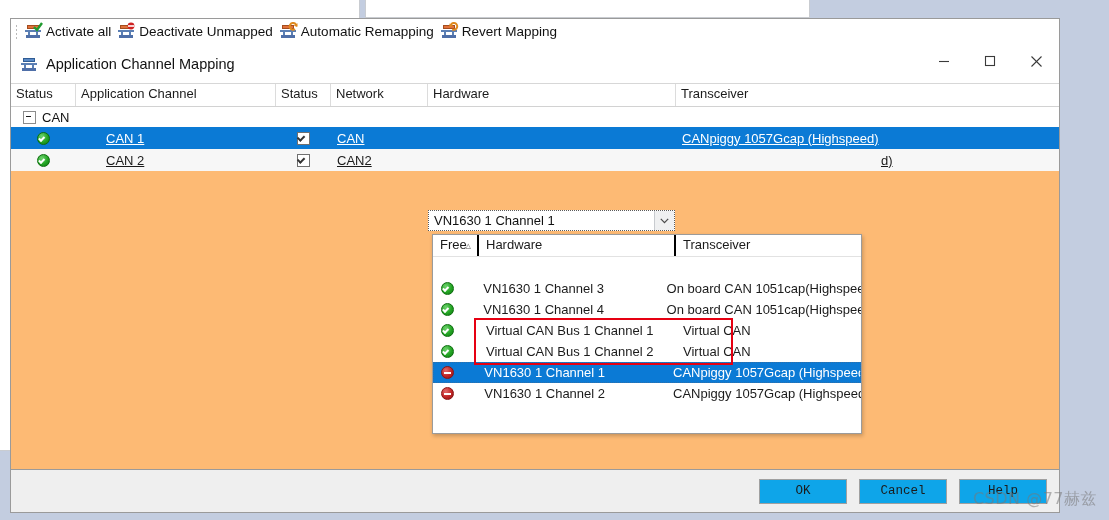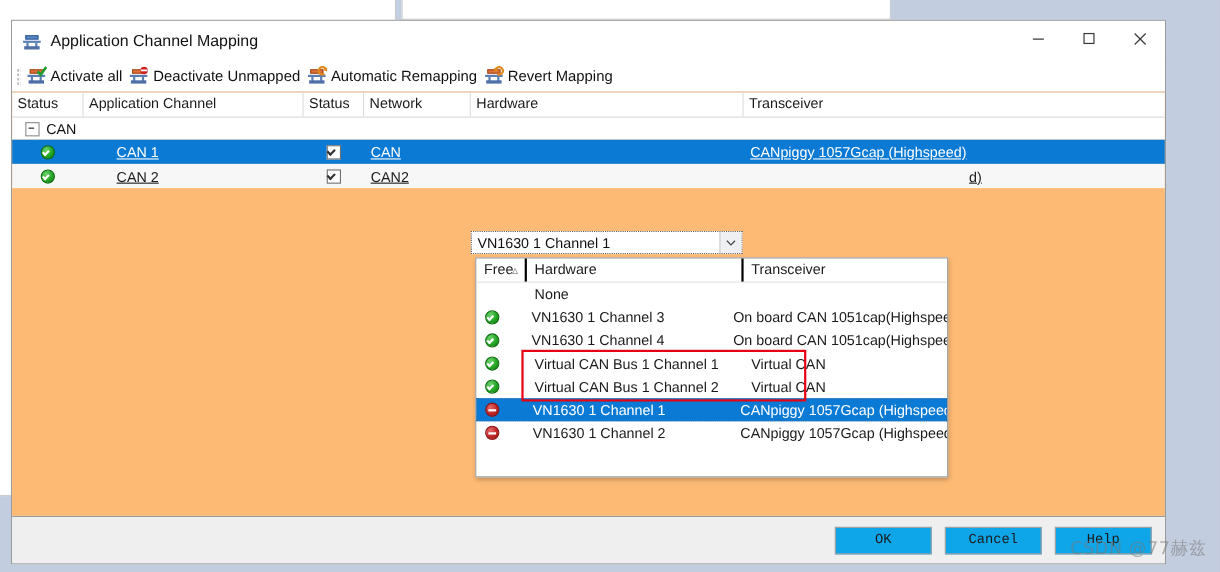--- a/index.html
+++ b/index.html
@@ -213,49 +213,20 @@
   <div class="bg-win" id="bgwin-left">
     
   </div>
 
   <div class="bg-win" id="bgwin-right">
     
   </div>
 
   <div id="dialog">
 
-    <div id="titlebar">
-      <div class="map-ico blue" id="title-icon">
-        <span class="top"></span>
-          <span class="mid"></span>
-        <span class="st1"></span>
-          <span class="st2"></span>
-          <span class="bot"></span>
-      </div>
-      <div id="title-text">Application Channel Mapping</div>
-      <div id="caption-group">
-        <div class="cap-btn">
-          <svg width="12" height="12" viewBox="0 0 12 12">
-              <line x1="1" y1="6.5" x2="11" y2="6.5" stroke="#3a3a3a" stroke-width="1.1"></line>
-            </svg>
-        </div>
-        <div class="cap-btn">
-          <svg width="12" height="12" viewBox="0 0 12 12">
-              <rect x="1.5" y="1.5" width="9" height="9" fill="none" stroke="#3a3a3a" stroke-width="1.1"></rect>
-            </svg>
-        </div>
-        <div class="cap-btn">
-          <svg width="13" height="13" viewBox="0 0 13 13">
-              <line x1="1.5" y1="1.5" x2="11.5" y2="11.5" stroke="#3a3a3a" stroke-width="1.1"></line>
-              <line x1="11.5" y1="1.5" x2="1.5" y2="11.5" stroke="#3a3a3a" stroke-width="1.1"></line>
-            </svg>
-        </div>
-      </div>
-    </div>
-
     <div id="toolbar">
       <div class="grip"></div>
 
       <div class="tb-item">
         <span class="map-ico">
           <span class="top"></span>
             <span class="mid"></span>
           <span class="st1"></span>
             <span class="st2"></span>
             <span class="bot"></span>
@@ -305,20 +276,49 @@
             <span class="bot"></span>
           <svg class="ovl" viewBox="0 0 10 10">
               <path d="M1.4 4.6 A3.4 3.4 0 1 1 3.2 7.4" stroke="#e08a1e" stroke-width="2" fill="none"></path>
               <path d="M0.4 1.4 L0.8 5.2 L4.2 3.8 Z" fill="#e08a1e"></path>
             </svg>
         </span>
         <span class="lbl">Revert Mapping</span>
       </div>
     </div>
 
+    <div id="titlebar">
+      <div class="map-ico blue" id="title-icon">
+        <span class="top"></span>
+          <span class="mid"></span>
+        <span class="st1"></span>
+          <span class="st2"></span>
+          <span class="bot"></span>
+      </div>
+      <div id="title-text">Application Channel Mapping</div>
+      <div id="caption-group">
+        <div class="cap-btn">
+          <svg width="12" height="12" viewBox="0 0 12 12">
+              <line x1="1" y1="6.5" x2="11" y2="6.5" stroke="#3a3a3a" stroke-width="1.1"></line>
+            </svg>
+        </div>
+        <div class="cap-btn">
+          <svg width="12" height="12" viewBox="0 0 12 12">
+              <rect x="1.5" y="1.5" width="9" height="9" fill="none" stroke="#3a3a3a" stroke-width="1.1"></rect>
+            </svg>
+        </div>
+        <div class="cap-btn">
+          <svg width="13" height="13" viewBox="0 0 13 13">
+              <line x1="1.5" y1="1.5" x2="11.5" y2="11.5" stroke="#3a3a3a" stroke-width="1.1"></line>
+              <line x1="11.5" y1="1.5" x2="1.5" y2="11.5" stroke="#3a3a3a" stroke-width="1.1"></line>
+            </svg>
+        </div>
+      </div>
+    </div>
+
     <div id="table-wrap">
 
       <div id="hdr">
         <div class="hcell c-status">Status</div>
         <div class="hcell c-appch">Application Channel</div>
         <div class="hcell c-active">Status</div>
         <div class="hcell c-netw">Network</div>
         <div class="hcell c-hw">Hardware</div>
         <div class="hcell c-trx">Transceiver</div>
       </div>
@@ -368,21 +368,20 @@
           <div class="dd-h dd-free">
             <span>Free</span>
             <span class="sortmark">▵</span>
           </div>
           <div class="dd-h dd-hw">Hardware</div>
           <div class="dd-h dd-trx">Transceiver</div>
         </div>
 
         <div class="dd-row">
           <div class="dd-c dd-free icn"></div>
-          <div class="dd-c dd-hw">None</div>
           <div class="dd-c dd-trx"></div>
         </div>
 
         <div class="dd-row">
           <div class="dd-c dd-free icn">
             <span class="ico-ok"></span>
           </div>
           <div class="dd-c dd-hw">VN1630 1 Channel 3</div>
           <div class="dd-c dd-trx">On board CAN 1051cap(Highspeed)</div>
         </div>

